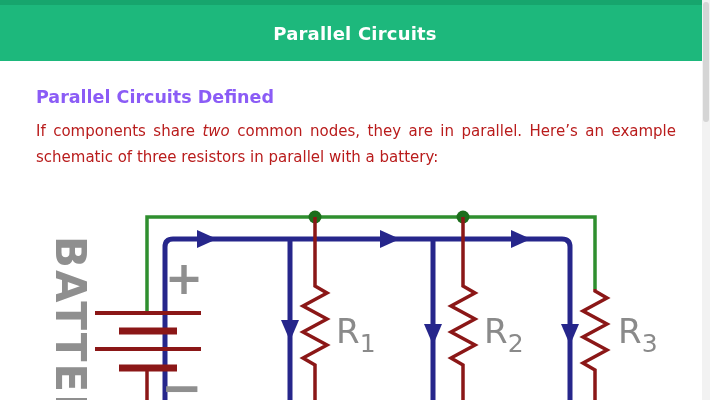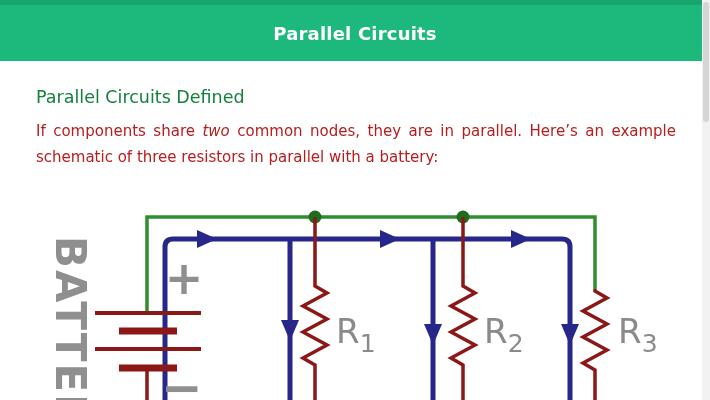--- a/index.html
+++ b/index.html
@@ -27,22 +27,22 @@
     color: #ffffff;
     font-size: 18px;
     font-weight: bold;
     letter-spacing: 0.2px;
   }
   .content {
     padding: 26px 34px 0 36px;
   }
   .content h2 {
     font-size: 17.5px;
-    font-weight: normal;
-    color: #15803d;
+    font-weight: bold;
+    color: #8b5cf6;
     margin-bottom: 11px;
   }
   .content p {
     width: 640px;
     font-size: 15px;
     line-height: 26px;
     text-align: justify;
     color: #b91c1c;
   }
   .content p em { font-style: italic; }

